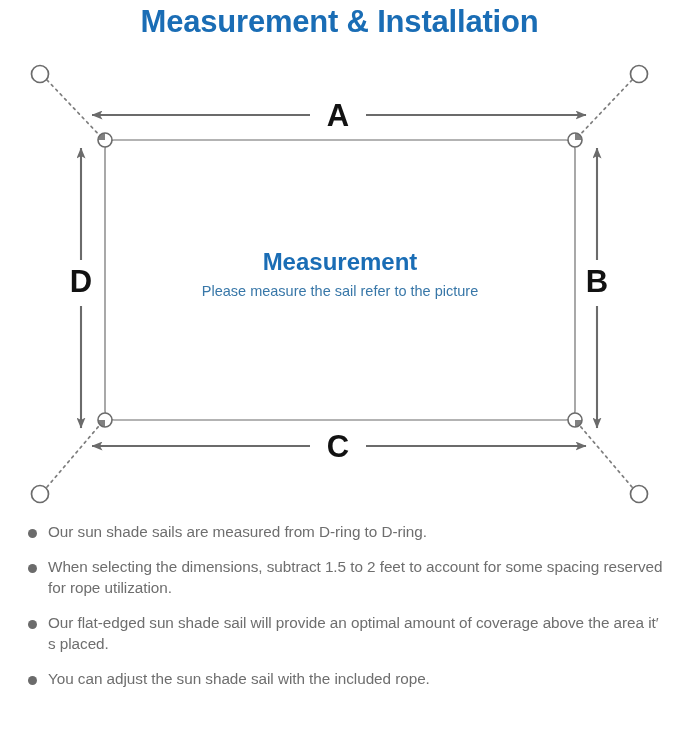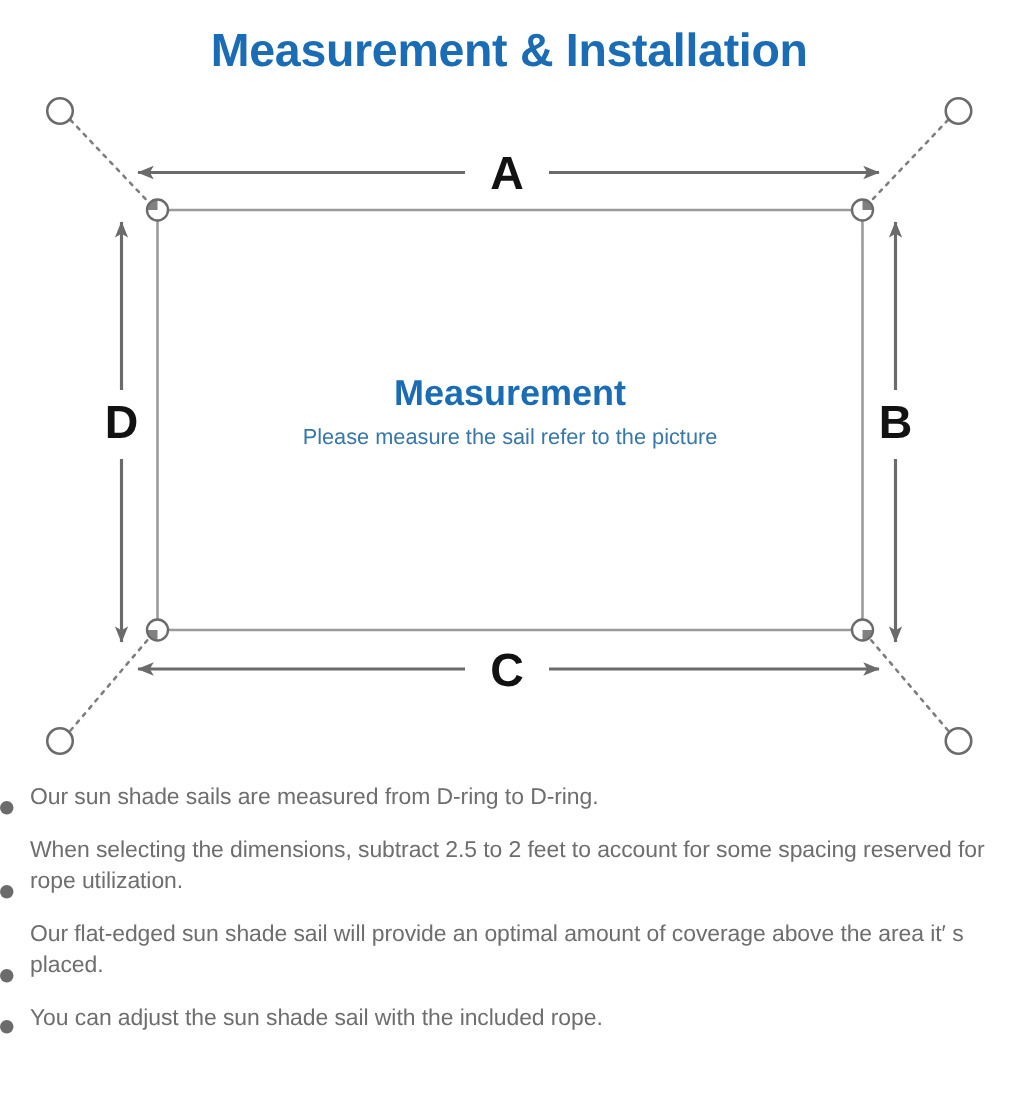--- a/index.html
+++ b/index.html
@@ -20,21 +20,21 @@
     position: absolute;
     left: 0;
     top: 0;
     width: 679px;
     text-align: center;
     font-size: 31px;
     font-weight: bold;
     color: #1a6db5;
     letter-spacing: -0.2px;
     line-height: 40px;
-    padding-top: 14px;
+    padding-top: 2px;
   }
 
   
   .diagram-wrap {
     position: absolute;
     left: 0;
     top: 48px;
     width: 679px;
     height: 465px;
   }
@@ -63,22 +63,22 @@
 
   
   .notes {
     position: absolute;
     left: 0;
     top: 521px;
     width: 679px;
   }
   .note-row {
     display: flex;
-    align-items: flex-end;
-    padding: 0 14px 0 0;
+    align-items: flex-start;
+    padding: 0 14px 0 28px;
     margin-bottom: 13px;
   }
   .note-bullet {
     flex: 0 0 auto;
     width: 9px;
     height: 9px;
     border-radius: 50%;
     background: #6b6b6b;
     margin-top: 8px;
     margin-right: 11px;
@@ -168,21 +168,21 @@
 <div class="notes">
 
   <div class="note-row">
     <span class="note-bullet"></span>
     <span class="note-text">Our sun shade sails are measured from D-ring to D-ring.</span>
   </div>
 
 
   <div class="note-row">
     <span class="note-bullet"></span>
-    <span class="note-text">When selecting the dimensions, subtract 2.5 to 2 feet to account for some spacing reserved for rope utilization.</span>
+    <span class="note-text">When selecting the dimensions, subtract 1.5 to 2 feet to account for some spacing reserved for rope utilization.</span>
   </div>
 
   <div class="note-row">
     <span class="note-bullet"></span>
     <span class="note-text">Our flat-edged sun shade sail will provide an optimal amount of coverage above the area it′ s placed.</span>
   </div>
 
   <div class="note-row">
     <span class="note-bullet"></span>
     <span class="note-text">You can adjust the sun shade sail with the included rope.</span>

